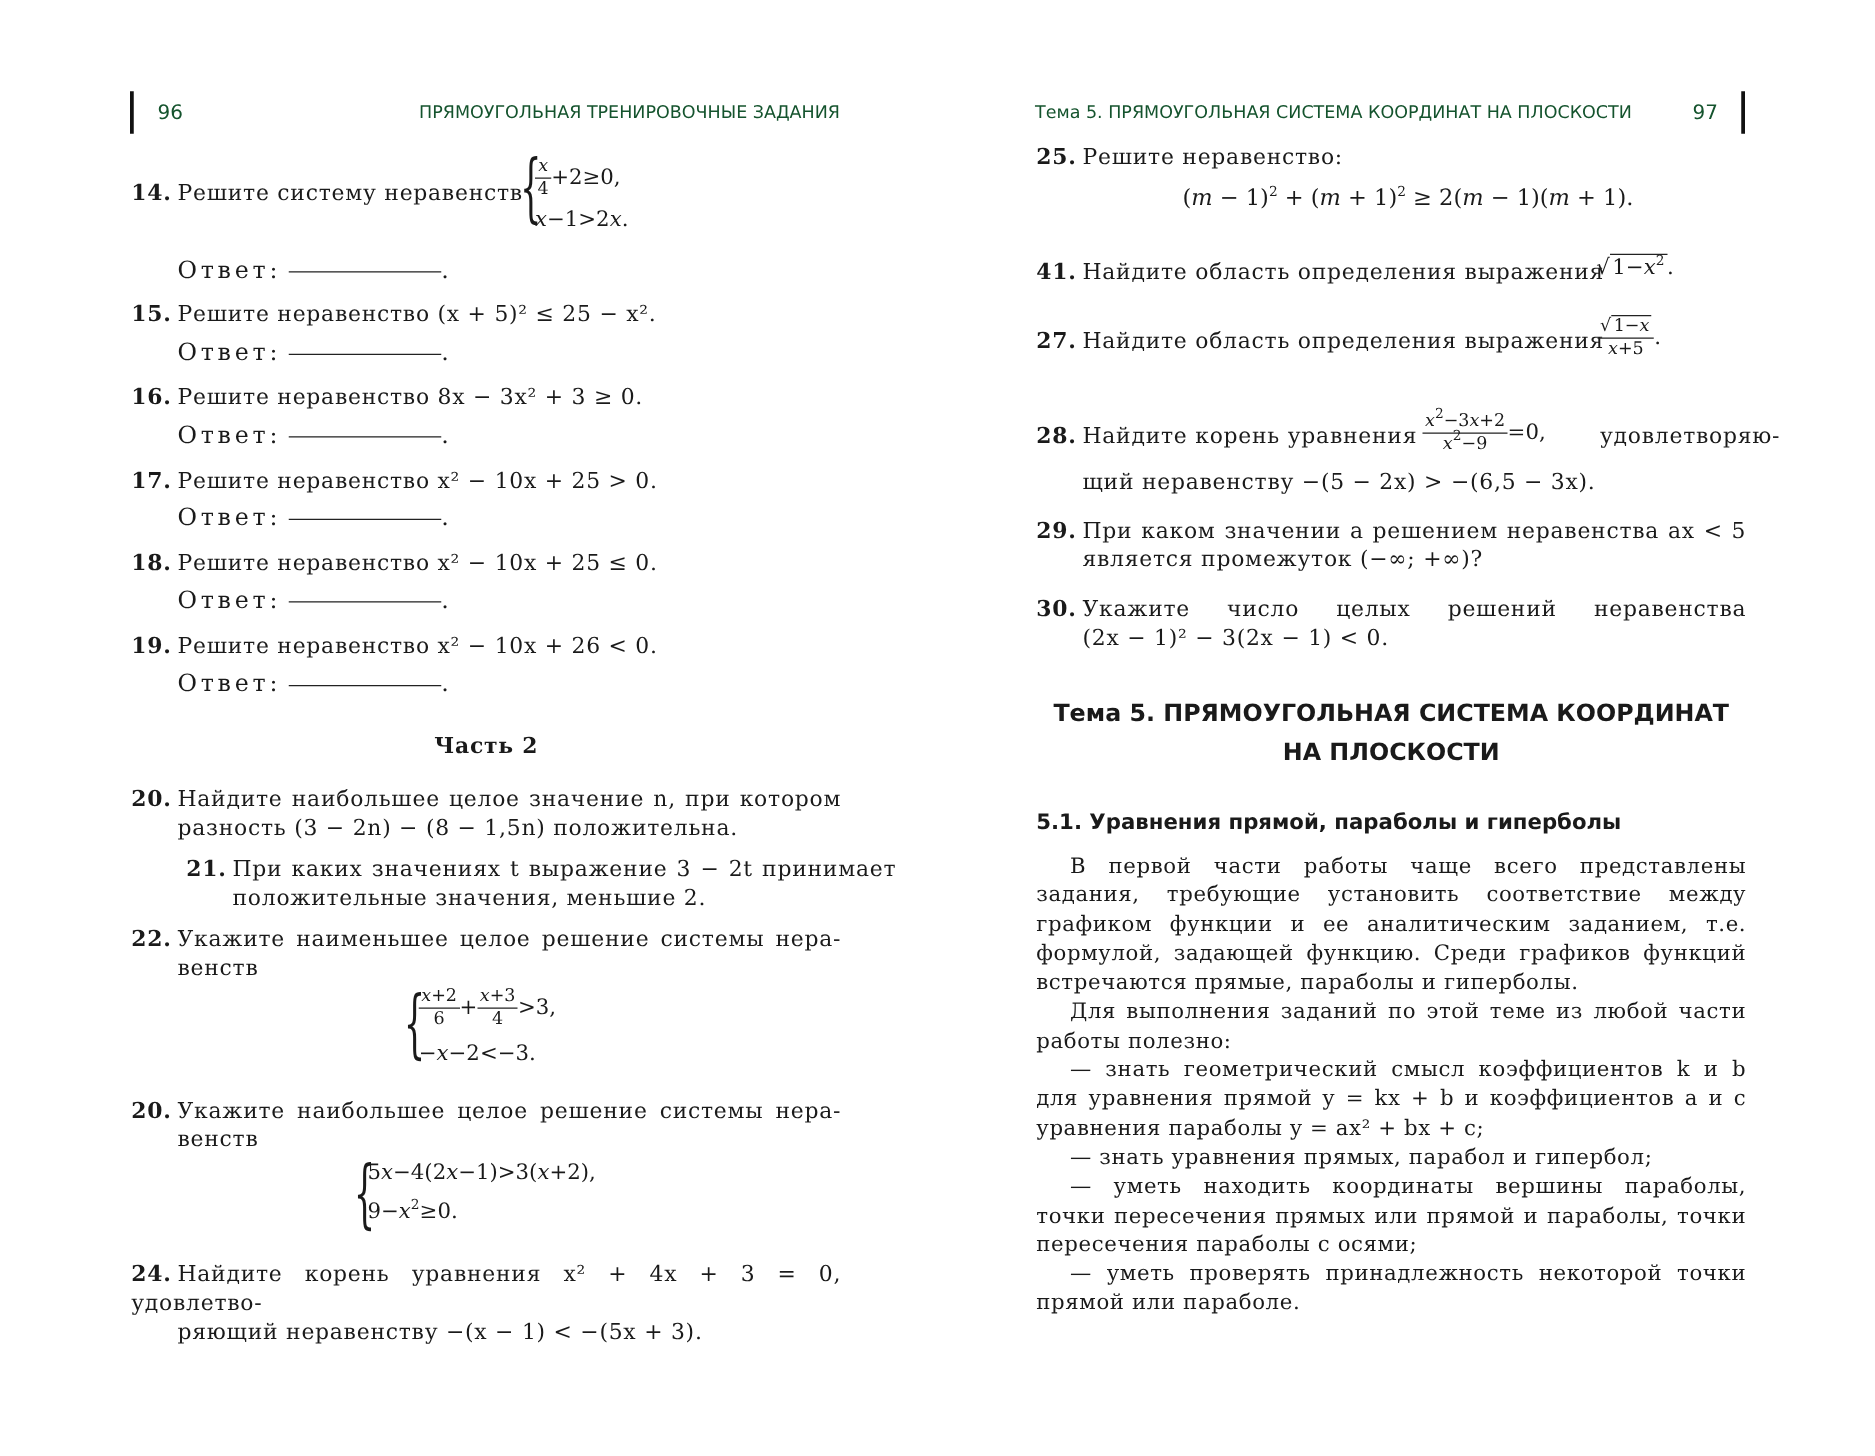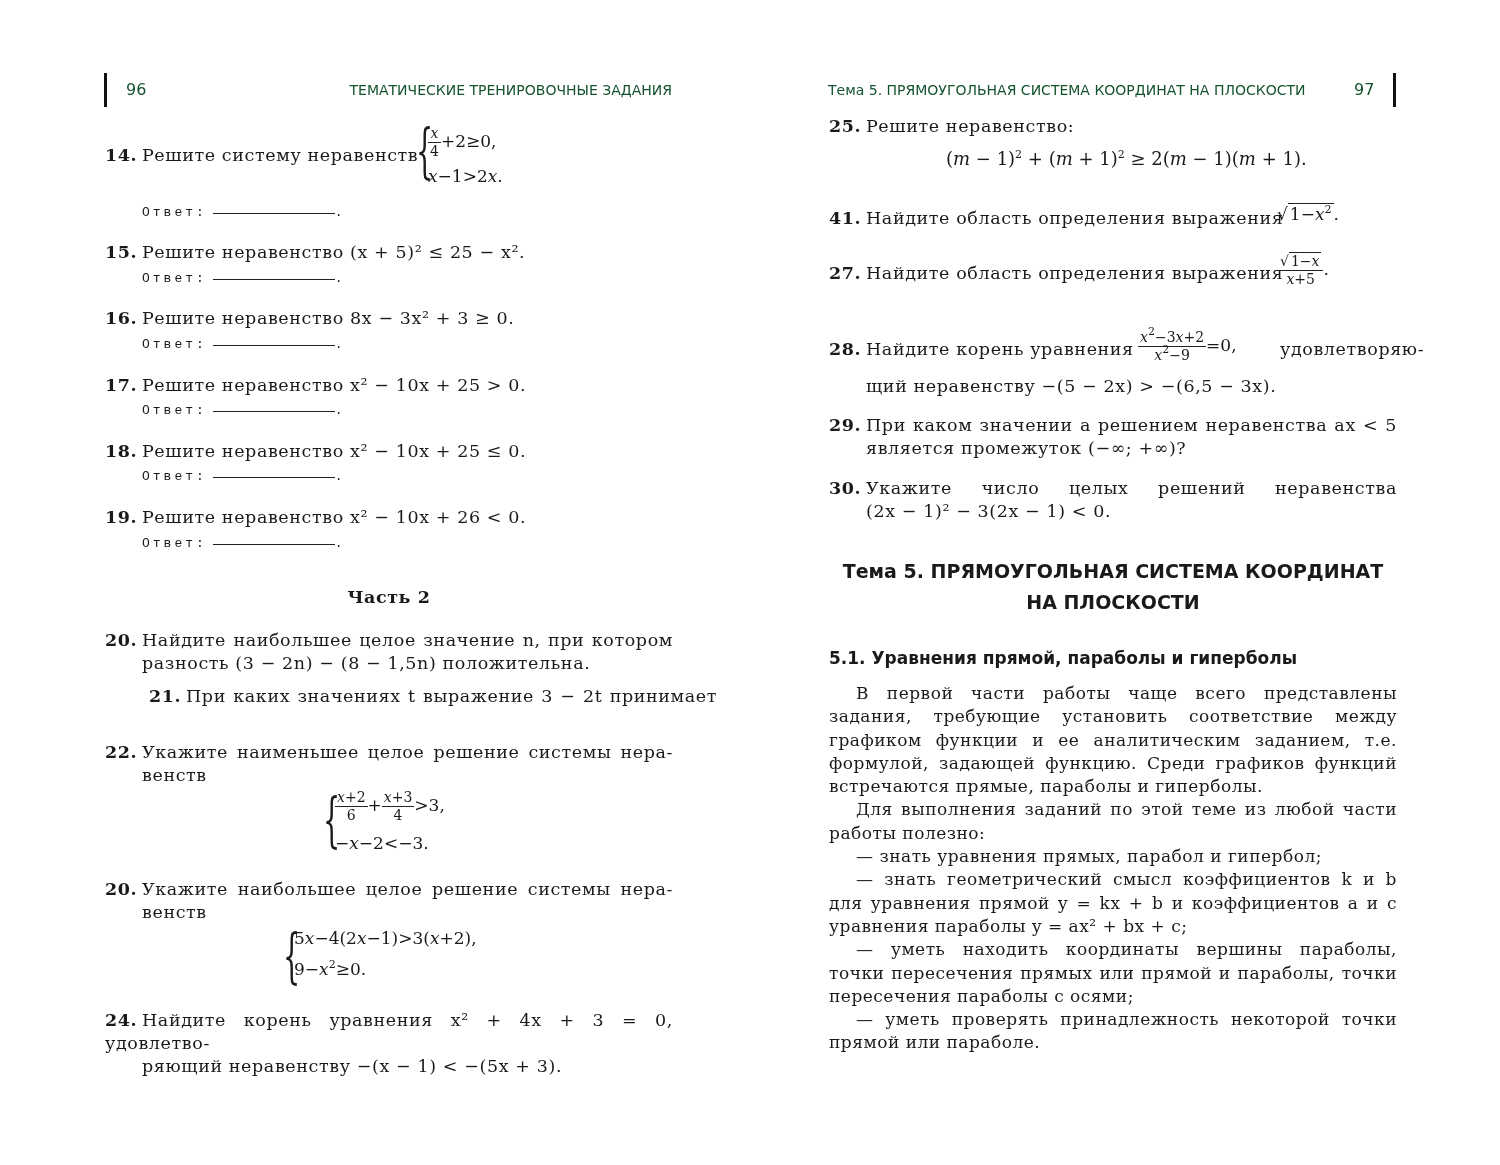--- a/index.html
+++ b/index.html
@@ -8,21 +8,21 @@
   .page { position:absolute; top:0; height:1165px; }
   .left { left:0; width:750px; }
   .right { left:750px; width:750px; }
   .hdr { position:absolute; top:78px; font-family:"DejaVu Sans","Liberation Sans",sans-serif; font-size:14px; color:#14532d; }
   .bar { position:absolute; top:73px; width:3px; height:34px; background:#111; }
   .pnum { font-size:16px; }
   .task { position:absolute; font-size:17.5px; line-height:23px; letter-spacing:0.6px; }
   .task b.n { font-weight:bold; display:inline-block; width:37px; }
   .ind { padding-left:37px; }
   .just { text-align:justify; text-align-last:justify; }
-  .ans { position:absolute; font-size:13px; letter-spacing:3px;font-family:Liberation Mono, monospace; }
+  .ans { position:absolute; font-size:19px; letter-spacing:3px; }
   .ans .line { display:inline-block; width:122px; border-bottom:1.5px solid #222; height:1px; vertical-align:middle; margin-left:6px; letter-spacing:0; }
   i { font-style:italic; }
   sup { font-size:11px; vertical-align:7px; line-height:0; }
   .brace { position:absolute; font-size:60px; line-height:1; font-family:"DejaVu Serif",serif; transform:scaleX(0.45); transform-origin:left top; }
   .mline { position:absolute; font-size:17px; white-space:nowrap; }
   .frac { display:inline-block; vertical-align:middle; text-align:center; font-size:14px; line-height:17px; }
   .frac .num { display:block; border-bottom:1px solid #222; padding:0 2px; }
   .frac .den { display:block; padding:0 2px; }
   .h-topic { position:absolute; font-family:"DejaVu Sans","Liberation Sans",sans-serif; font-weight:bold; font-size:19px; line-height:31px; text-align:center; }
   .h-sub { position:absolute; font-family:"DejaVu Sans","Liberation Sans",sans-serif; font-weight:bold; font-size:17px; }
@@ -30,21 +30,21 @@
   .para p { margin:0; }
   .para .fi { text-indent:27px; }
   .sqrt { border-top:1.3px solid #222; padding:0 2px; }
 </style>
 </head>
 <body>
 
 <div class="page left">
   <div class="bar" style="left:104px;"></div>
   <div class="hdr pnum" style="left:126px; top:80px;">96</div>
-  <div class="hdr" style="right:78px; top:82px;">ТЕМАТИЧЕСКИЕ ТРЕНИРОВОЧНЫЕ ЗАДАНИЯ</div>
+  <div class="hdr" style="right:78px; top:82px;">ПРЯМОУГОЛЬНАЯ ТРЕНИРОВОЧНЫЕ ЗАДАНИЯ</div>
 
   <div class="task" style="left:105px; top:144px;">
     <b class="n">14.</b><span>Решите систему неравенств</span>
   </div>
   <div class="brace" style="left:416px; top:120px;">{</div>
   <div class="mline" style="left:428px; top:125px;"><span class="frac"><span class="num"><i>x</i></span><span class="den">4</span></span>+2≥0,</div>
   <div class="mline" style="left:428px; top:166px;"><i>x</i>−1&gt;2<i>x</i>.</div>
   <div class="ans" style="left:142px; top:205px;"><span>Ответ:</span><span class="line"></span>.</div>
 
   <div class="task" style="left:105px; top:241px;"><b class="n">15.</b><span>Решите неравенство (x + 5)² ≤ 25 − x².</span></div>
@@ -64,20 +64,21 @@
 
   <div class="task" style="left:105px; top:586px; width:568px; text-align:center; font-weight:bold;">Часть 2</div>
 
   <div class="task" style="left:105px; top:629px; width:568px;">
     <div class="just"><b class="n">20.</b><span>Найдите наибольшее целое значение n, при котором</span></div>
     <div class="ind">разность (3 − 2n) − (8 − 1,5n) положительна.</div>
   </div>
 
   <div class="task" style="left:105px; top:685px; width:568px;margin-left:44px;">
     <div class="just"><b class="n">21.</b><span>При каких значениях t выражение 3 − 2t принимает</span></div>
+    <div class="ind">положительные значения, меньшие 2.</div>
   </div>
 
   <div class="task" style="left:105px; top:741px; width:568px;">
     <div class="just"><b class="n">22.</b><span>Укажите наименьшее целое решение системы нера-</span></div>
     <div class="ind">венств</div>
   </div>
   <div class="brace" style="left:323px; top:789px;">{</div>
   <div class="mline" style="left:335px; top:789px;"><span class="frac"><span class="num"><i>x</i>+2</span><span class="den">6</span></span>+<span class="frac"><span class="num"><i>x</i>+3</span><span class="den">4</span></span>&gt;3,</div>
   <div class="mline" style="left:335px; top:833px;">−<i>x</i>−2&lt;−3.</div>
 
@@ -127,18 +128,18 @@
   <div class="h-topic" style="left:79px; top:556px; width:568px;">
     <div>Тема 5. ПРЯМОУГОЛЬНАЯ СИСТЕМА КООРДИНАТ</div>
     <div>НА ПЛОСКОСТИ</div>
   </div>
 
   <div class="h-sub" style="left:79px; top:648px;">5.1. Уравнения прямой, параболы и гиперболы</div>
 
   <div class="para" style="left:79px; top:682px; width:568px;">
     <p class="fi">В первой части работы чаще всего представлены задания, требующие установить соответствие между графиком функции и ее аналитическим заданием, т.е. формулой, задающей функцию. Среди графиков функций встречаются прямые, параболы и гиперболы.</p>
     <p class="fi">Для выполнения заданий по этой теме из любой части работы полезно:</p>
+    <p class="fi">— знать геометрический смысл коэффициентов k и b для уравнения прямой y = kx + b и коэффициентов a и c уравнения параболы y = ax² + bx + c;</p>
     <p class="fi">— знать уравнения прямых, парабол и гипербол;</p>
-    <p class="fi">— знать геометрический смысл коэффициентов k и b для уравнения прямой y = kx + b и коэффициентов a и c уравнения параболы y = ax² + bx + c;</p>
     <p class="fi">— уметь находить координаты вершины параболы, точки пересечения прямых или прямой и параболы, точки пересечения параболы с осями;</p>
     <p class="fi">— уметь проверять принадлежность некоторой точки прямой или параболе.</p>
   </div>
 </div>
 
 </body></html>

